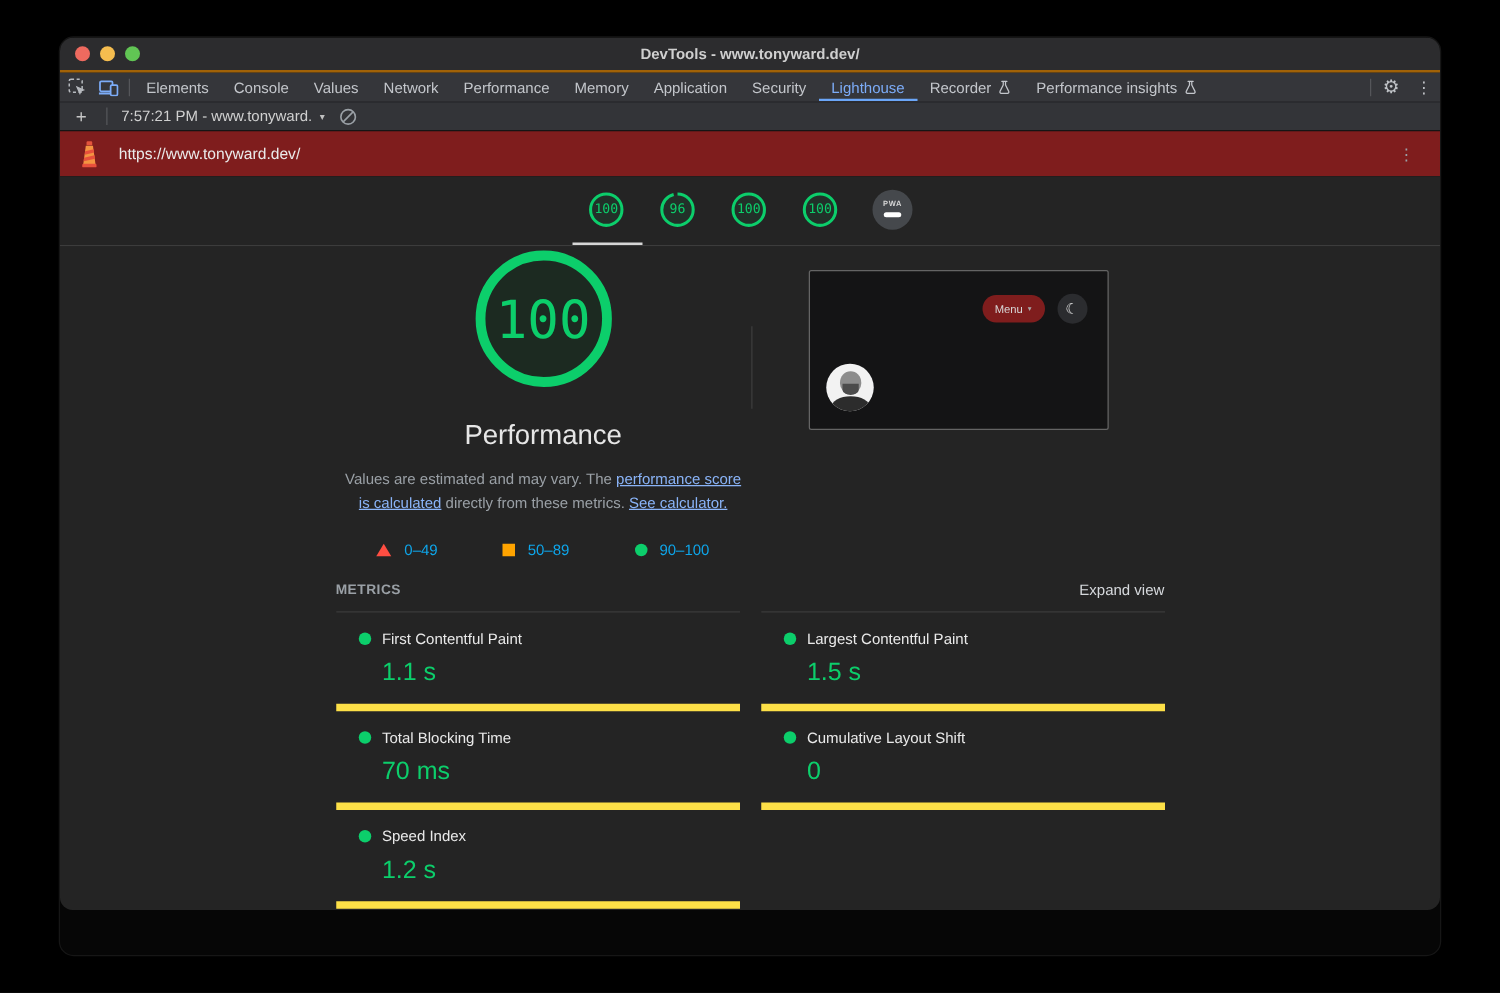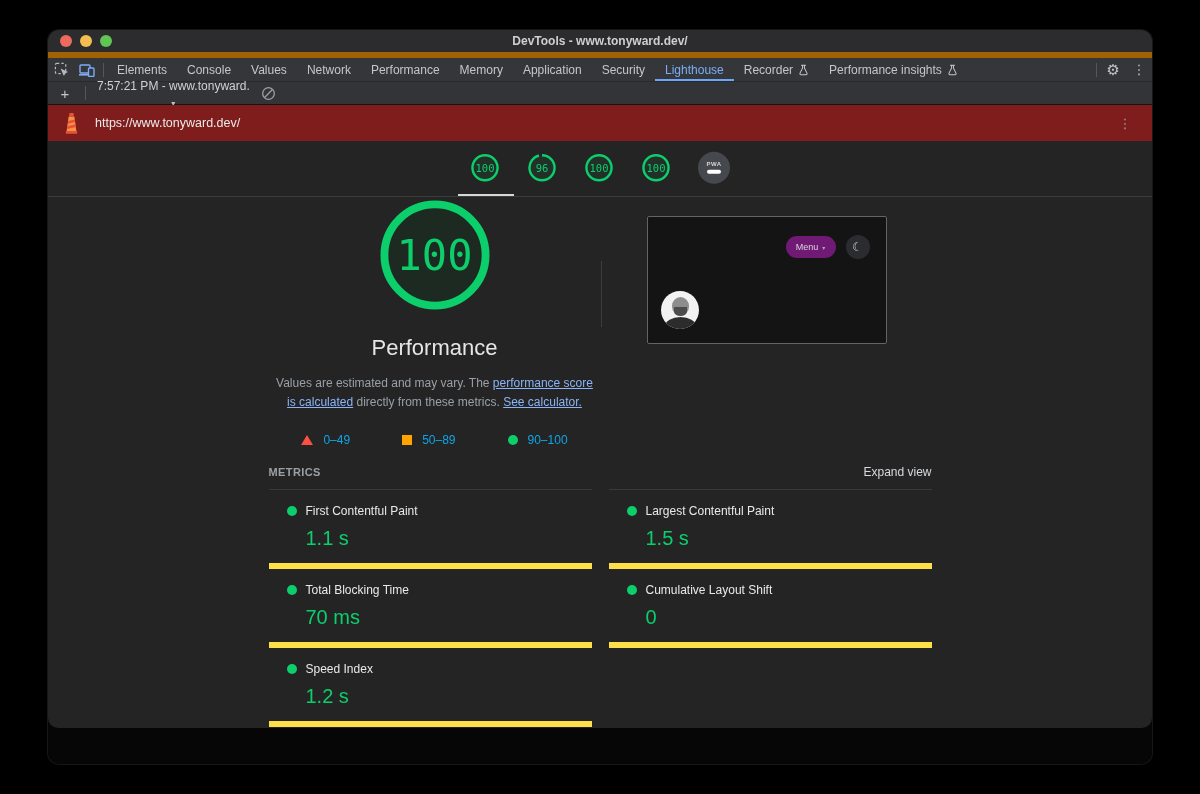--- a/index.html
+++ b/index.html
@@ -4,21 +4,21 @@
 <style>
   * { margin:0; padding:0; box-sizing:border-box; }
   html,body { width:1200px; height:794px; background:#000; overflow:hidden;
               font-family:"Liberation Sans", sans-serif; }
 
   .window { position:absolute; left:48px; top:30px; width:1104px; height:734px;
             background:#060606; border-radius:11px; overflow:hidden;
             box-shadow:0 0 0 1px #161616; display:flex; flex-direction:column; }
 
   
-  .titlebar { height:28px; background:#2c2c2e; border-bottom:6px solid #a16207;
+  .titlebar { height:28px; background:#2c2c2e; border-bottom:2px solid #a16207;
               display:flex; align-items:center; justify-content:center; position:relative; flex:0 0 auto; }
   .traffic { position:absolute; left:12px; top:0; height:100%; display:flex; align-items:center; gap:8px; }
   .light { width:12px; height:12px; border-radius:50%; }
   .light.red{ background:#ee6a5f; } .light.yellow{ background:#f5bd4f; } .light.green{ background:#61c554; }
   .win-title { font-size:12px; font-weight:600; color:#cfcfcf; }
 
   
   .tabbar { height:24px; background:#35363a; border-bottom:1px solid #28292c;
             display:flex; align-items:stretch; flex:0 0 auto; }
   .icon-btn { width:26px; display:flex; align-items:center; justify-content:center; color:#b6b9be; }
@@ -26,21 +26,21 @@
   .tabs { display:flex; align-items:stretch;justify-content:flex-end; }
   .tab { display:flex; align-items:center; gap:5px; padding:0 10px; font-size:12px; color:#c3c6cb; white-space:nowrap; }
   .tab.active { color:#7cacf8; box-shadow:inset 0 -2px 0 #6ba6f8; }
   .tabbar .spacer { flex:1; }
   .glyph { font-size:15px; line-height:1; color:#c0c3c7; }
 
   
   .runbar { height:23px; background:#333438; border-bottom:1px solid #151515;
             display:flex; align-items:center; padding:0 8px; gap:8px; flex:0 0 auto; }
   .plus { font-size:15px; color:#c6c6c6; width:18px; text-align:center; }
-  .run-select { display:flex; align-items:center; gap:6px; font-size:12px; color:#d0d0d0;flex-direction:column; }
+  .run-select { display:flex; align-items:center; gap:6px; font-size:12px; color:#d0d0d0; }
   .caret { font-size:8px; color:#c0c0c0; }
 
   
   .urlrow { height:36px; background:#7f1d1d; display:flex; align-items:center; padding:0 14px; flex:0 0 auto; }
   .url-text { font-size:12.5px; color:#eaeaea; margin-left:14px; }
   .urlrow .spacer { flex:1; }
 
   
   .catnav { height:56px; background:#242424; border-bottom:1px solid #3c3c3c; position:relative; flex:0 0 auto; }
   .gauge-strip { position:absolute; left:50%; top:50%; transform:translate(-50%,-54%);
@@ -72,21 +72,21 @@
   .legend { margin-top:21px; display:flex; align-items:center; gap:52px; font-size:12px; color:#0ea5e9; }
   .legend-item { display:flex; align-items:center; gap:10px; }
   .tri { width:0; height:0; border-left:6px solid transparent; border-right:6px solid transparent;
          border-bottom:10px solid #ff4e42; }
   .sq { width:10px; height:10px; background:#ffa400; }
   .dot { width:10px; height:10px; border-radius:50%; background:#0cce6b; }
 
   .thumb { margin-top:17px; width:240px; height:128px; background:#141415; border:1px solid #646464;
            border-radius:2px; position:relative; }
   .menu-pill { position:absolute; top:19px; right:50px; width:50px; height:22px; border-radius:12px;
-               background:#701a75; display:flex; align-items:center; justify-content:center; gap:4px;
+               background:#7f1d1d; display:flex; align-items:center; justify-content:center; gap:4px;
                font-size:9px; color:#d8d8d8; }
   .menu-pill .caret { font-size:6px; color:#a8a8a8; }
   .moon-btn { position:absolute; top:18px; right:16px; width:24px; height:24px; border-radius:50%;
               background:#2b2c2f; display:flex; align-items:center; justify-content:center;
               color:#dcdcdc; font-size:12px; }
   .avatar { position:absolute; left:13px; top:74px; width:38px; height:38px; border-radius:50%;
             background:#f2f2f2; overflow:hidden; }
   .avatar .head { position:absolute; left:11px; top:6px; width:17px; height:18px; border-radius:50% 50% 46% 46%; background:#8d8d8d; }
   .avatar .beard { position:absolute; left:13px; top:16px; width:13px; height:9px; border-radius:0 0 50% 50%; background:#4c4c4c; }
   .avatar .body { position:absolute; left:4px; top:26px; width:31px; height:18px; border-radius:50% 50% 0 0; background:#2c2c2c; }

